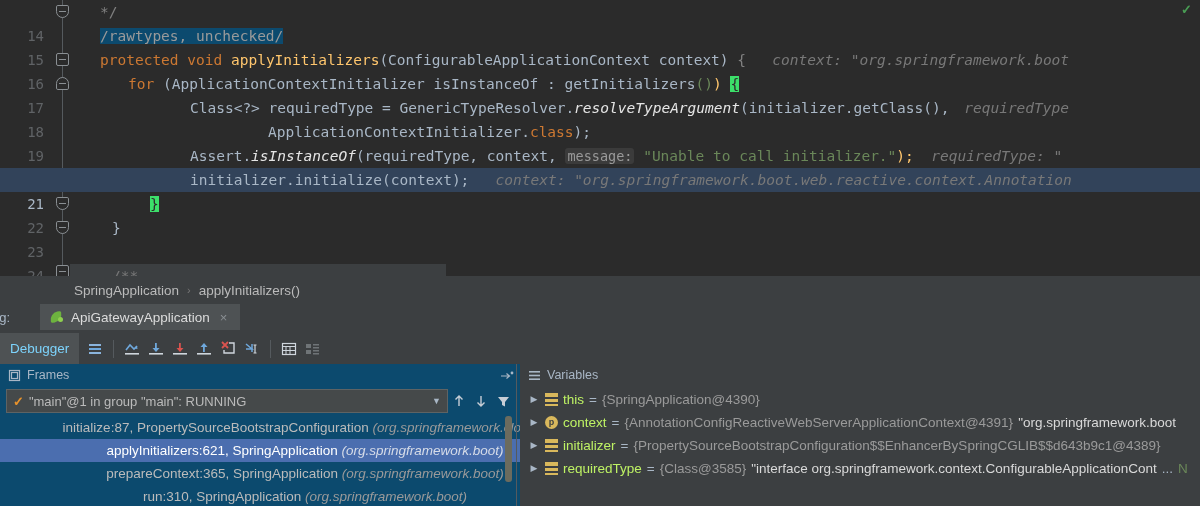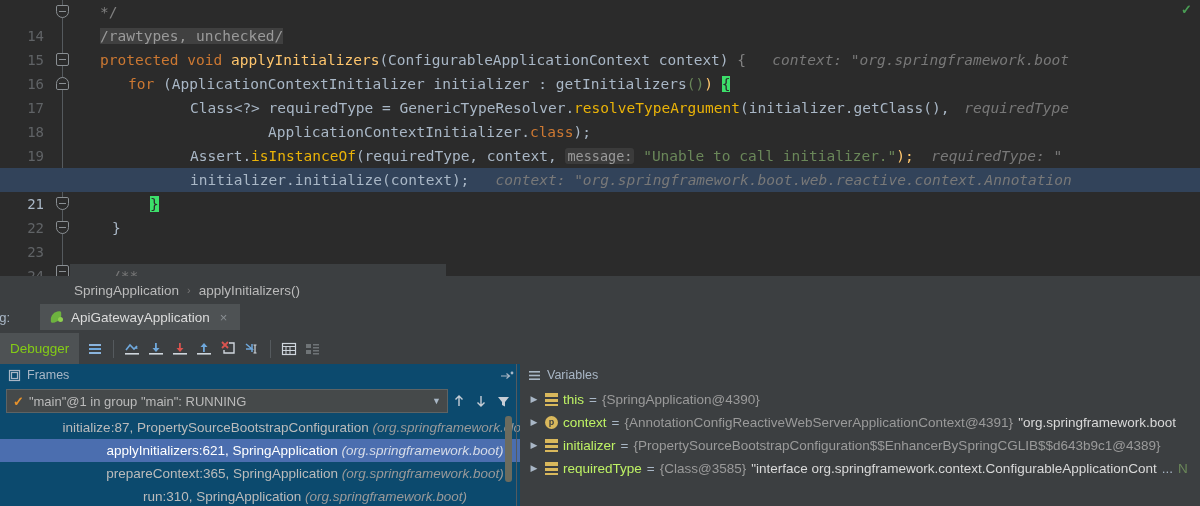--- a/index.html
+++ b/index.html
@@ -40,32 +40,32 @@
   .fold-marker::after {
     content: ""; position: absolute; left: 2px; top: 5px; width: 7px; height: 1px; background: #8a8f93;
   }
   .fold-marker.bottomcap { border-radius: 2px 2px 7px 7px; }
   .fold-marker.topcap { border-radius: 7px 7px 2px 2px; }
 
   
   .kw       { color: #cc7832; }
   .ident    { color: #a9b7c6; }
   .method   { color: #ffc66d; }
-  .methodit { color: #eab308; }
+  .methodit { color: #e5e5e5; font-style: italic; }
   .str      { color: #6a8759; }
   .punc     { color: #a9b7c6; }
   .comment  { color: #808080; }
   .hint {
     color: #787878; font-style: italic;
   }
   .hintlabel {
     color: #9a9a9a; background: #3b3b3b; border-radius: 3px;
     padding: 0 2px; font-style: normal; font-size: 13.5px;
   }
-  .rawtypes-bg { background: #404040; color: #9a9a9a; margin-top: 40px; }
+  .rawtypes-bg { background: #0c4a6e; color: #9a9a9a; margin-top: 40px; }
   .brace-hl { background: #3cdf6a; color: #2b2b2b; }
   .fold-gray { background: #3c3f41; color: #777; }
 
   
   #inspect-check {
     position: absolute; right: 8px; top: 2px; font-size: 13px; color: #499c54; font-weight: bold;
   }
 
   
   #breadcrumb {
@@ -106,21 +106,21 @@
   .tab-close { color: #8a8f93; font-size: 13px; margin-left: 4px; }
 
   #debug-toolbar {
     position: absolute; left: 0; top: 29px; width: 1200px; height: 31px;
     display: flex; align-items: center; background: #3c3f41;
   }
   .dbg-tab {
     font-size: 13.5px; padding: 0 10px; height: 31px; line-height: 31px;
     color: #a9b7c6;
   }
-  .dbg-tab.active { background: #4e5254; color: #84cc16; }
+  .dbg-tab.active { background: #4e5254; color: #7dd3fc; }
   .dbg-tab .bp-dot {
     display: inline-block; width: 10px; height: 10px; border-radius: 50%;
     background: #e8a33d; margin-right: 3px; vertical-align: -1px;
   }
   .tb-sep { width: 1px; height: 18px; background: #555a5e; margin: 0 6px; }
   .tb-icon {
     width: 24px; height: 24px; display: flex; align-items: center; justify-content: center;
   }
   .tb-icon.dim { opacity: 0.35; }
 
@@ -227,21 +227,21 @@
     <span class="code-text"><span class="rawtypes-bg">/rawtypes, unchecked/</span></span>
   </div>
 
   <div class="code-row" style="top:48px;position:absolute;width:1200px;">
     <span class="gutter-num">16</span>
     <span class="code-text"><span class="kw">protected</span><span class="punc"> </span><span class="kw">void</span><span class="punc"> </span><span class="method">applyInitializers</span><span class="ident">(ConfigurableApplicationContext context)</span><span class="punc"> </span><span class="comment">{</span><span class="punc">   </span><span class="hint">context:</span><span class="hint"> </span><span class="hint">"org.springframework.boot</span></span>
   </div>
 
   <div class="code-row" style="top:72px;position:absolute;width:1200px;">
     <span class="gutter-num">17</span>
-    <span class="code-text" style="left:128px;"><span class="kw">for</span><span class="punc"> </span><span class="ident">(ApplicationContextInitializer initializer : </span><span class="ident">getInitializers</span><span class="str">()</span><span class="method">)</span><span class="punc"> </span><span class="brace-hl">{</span></span>
+    <span class="code-text" style="left:128px;"><span class="kw">for</span><span class="punc"> </span><span class="ident">(ApplicationContextInitializer isInstanceOf : </span><span class="ident">getInitializers</span><span class="str">()</span><span class="method">)</span><span class="punc"> </span><span class="brace-hl">{</span></span>
   </div>
 
   <div class="code-row" style="top:96px;position:absolute;width:1200px;">
     <span class="gutter-num">18</span>
     <span class="code-text" style="left:190px;"><span class="ident">Class&lt;?&gt; requiredType = GenericTypeResolver.</span><span class="methodit">resolveTypeArgument</span><span class="ident">(initializer.getClass(), </span><span class="hint" style="margin-left:6px;">requiredType</span></span>
   </div>
 
   <div class="code-row" style="top:120px;position:absolute;width:1200px;">
     <span class="gutter-num">19</span>
     <span class="code-text" style="left:268px;"><span class="ident">ApplicationContextInitializer.</span><span class="kw">class</span><span class="ident">);</span></span>

